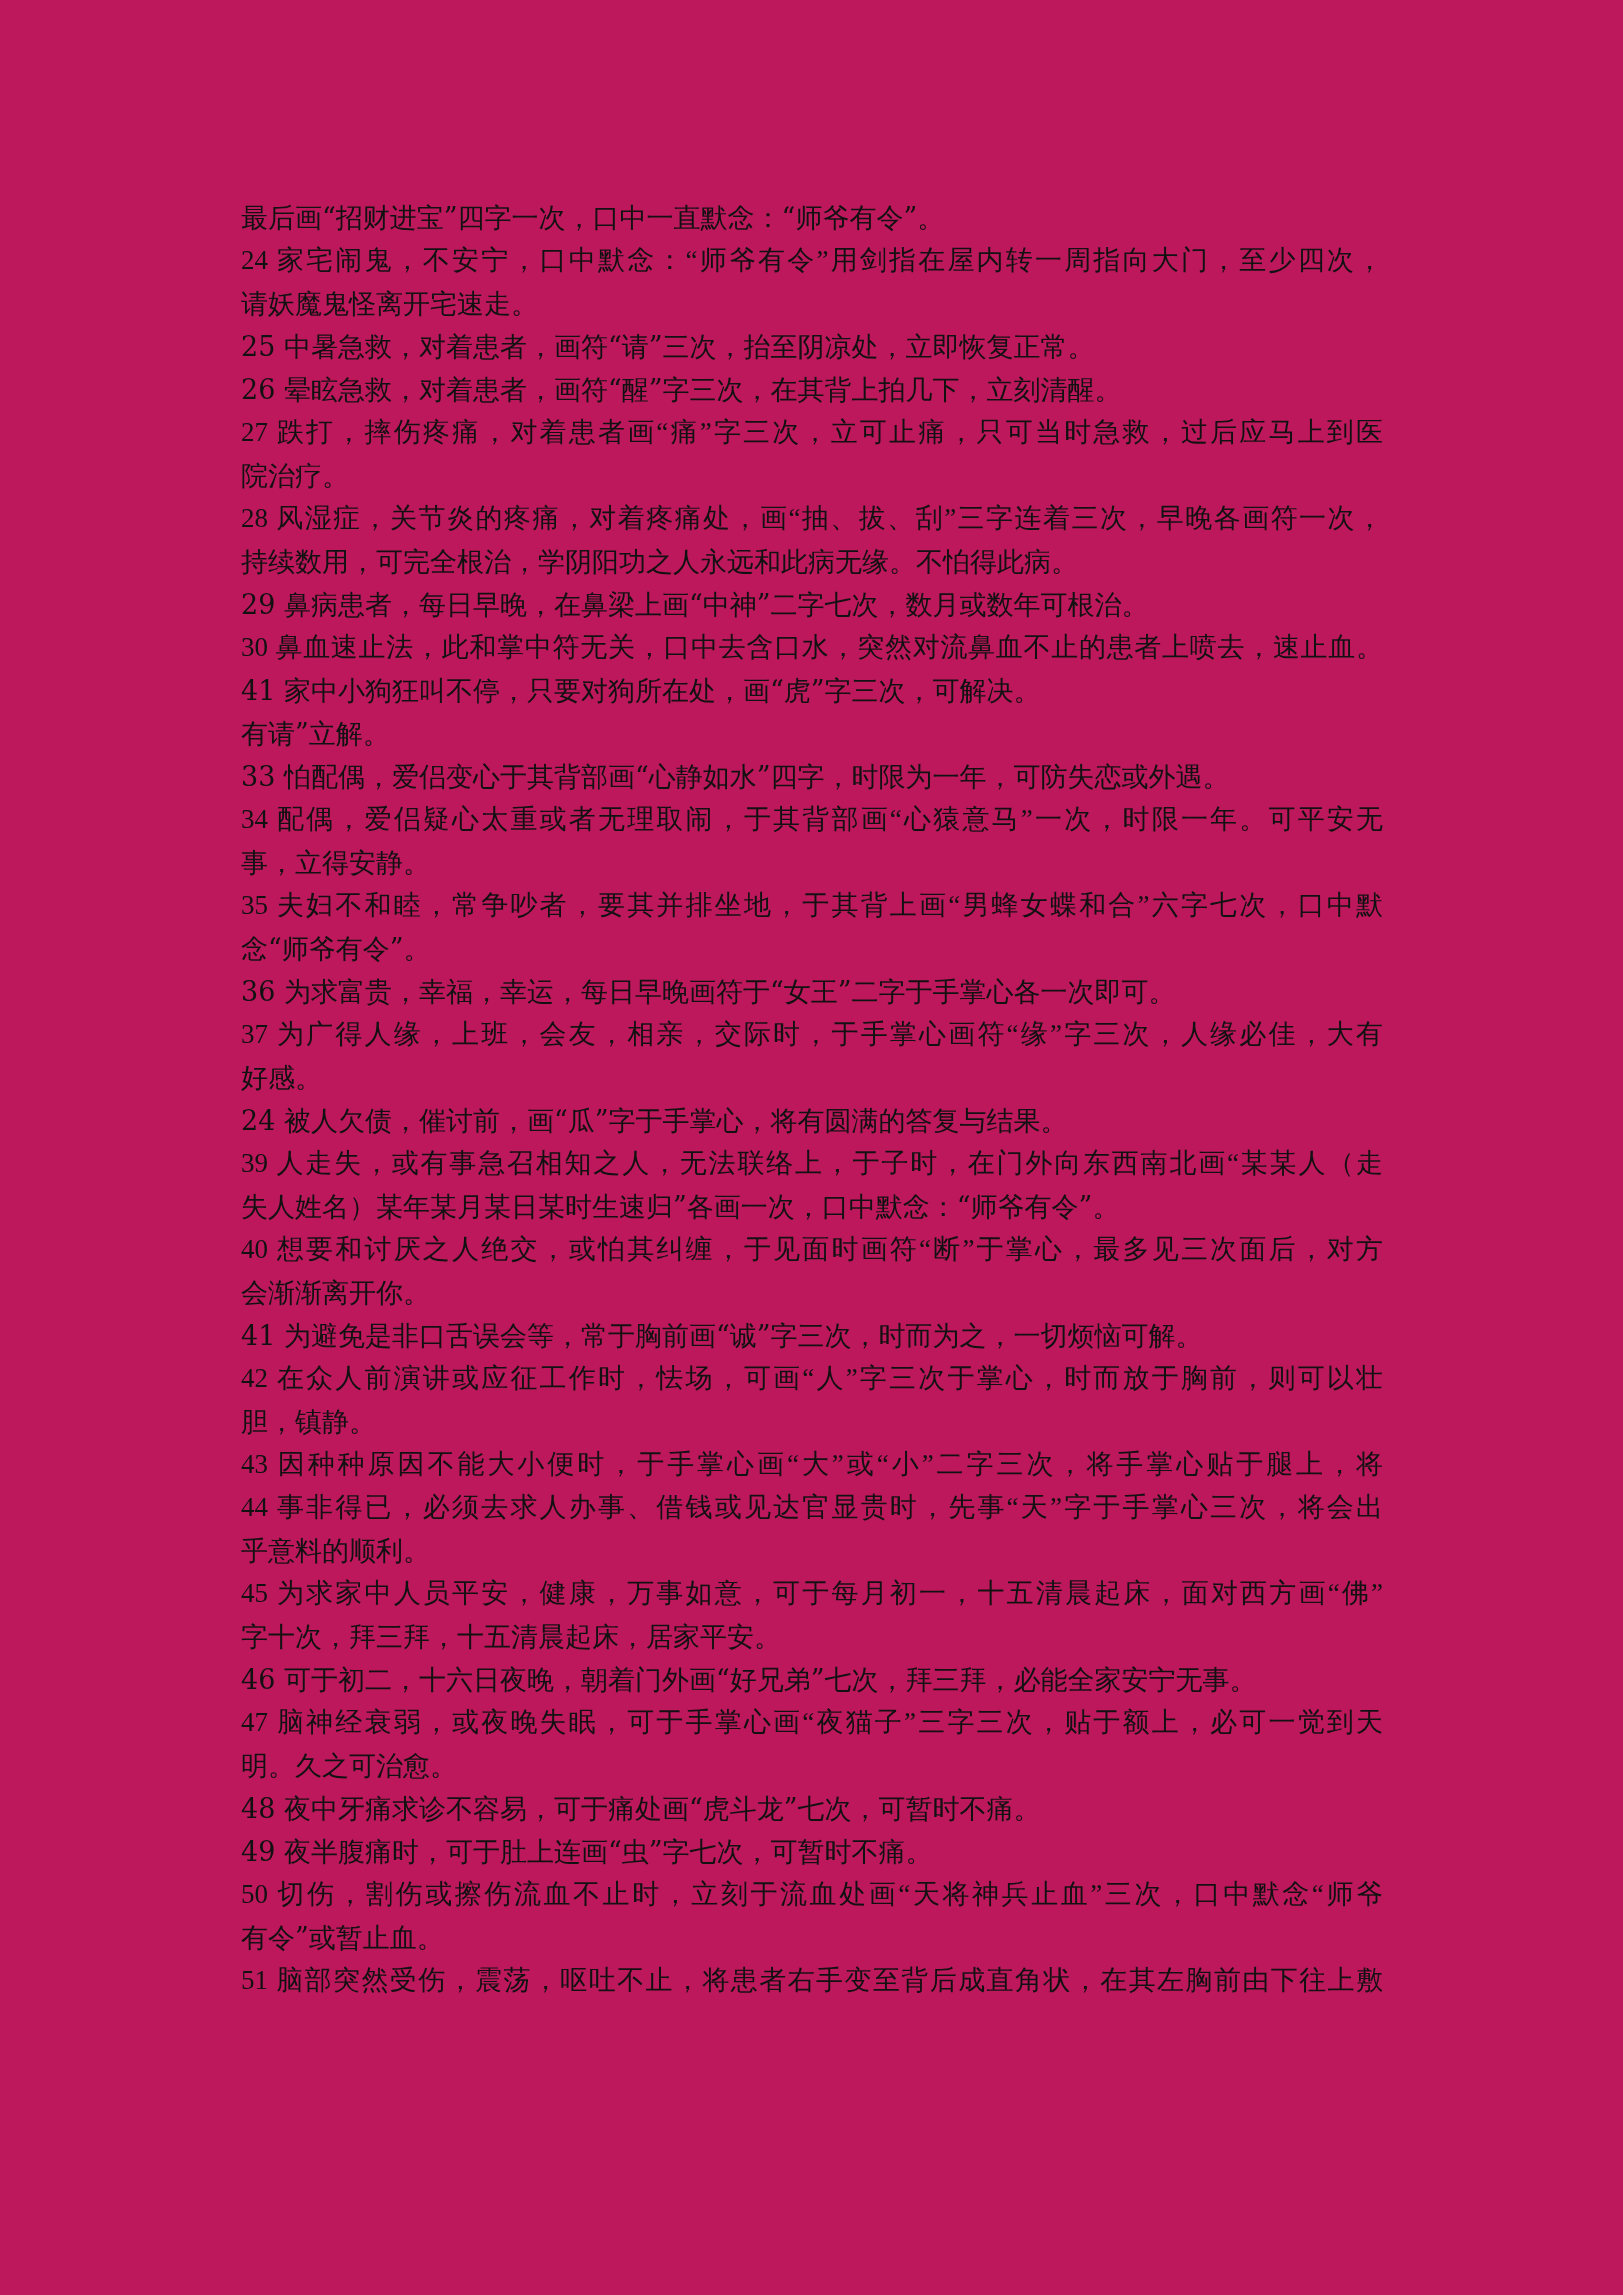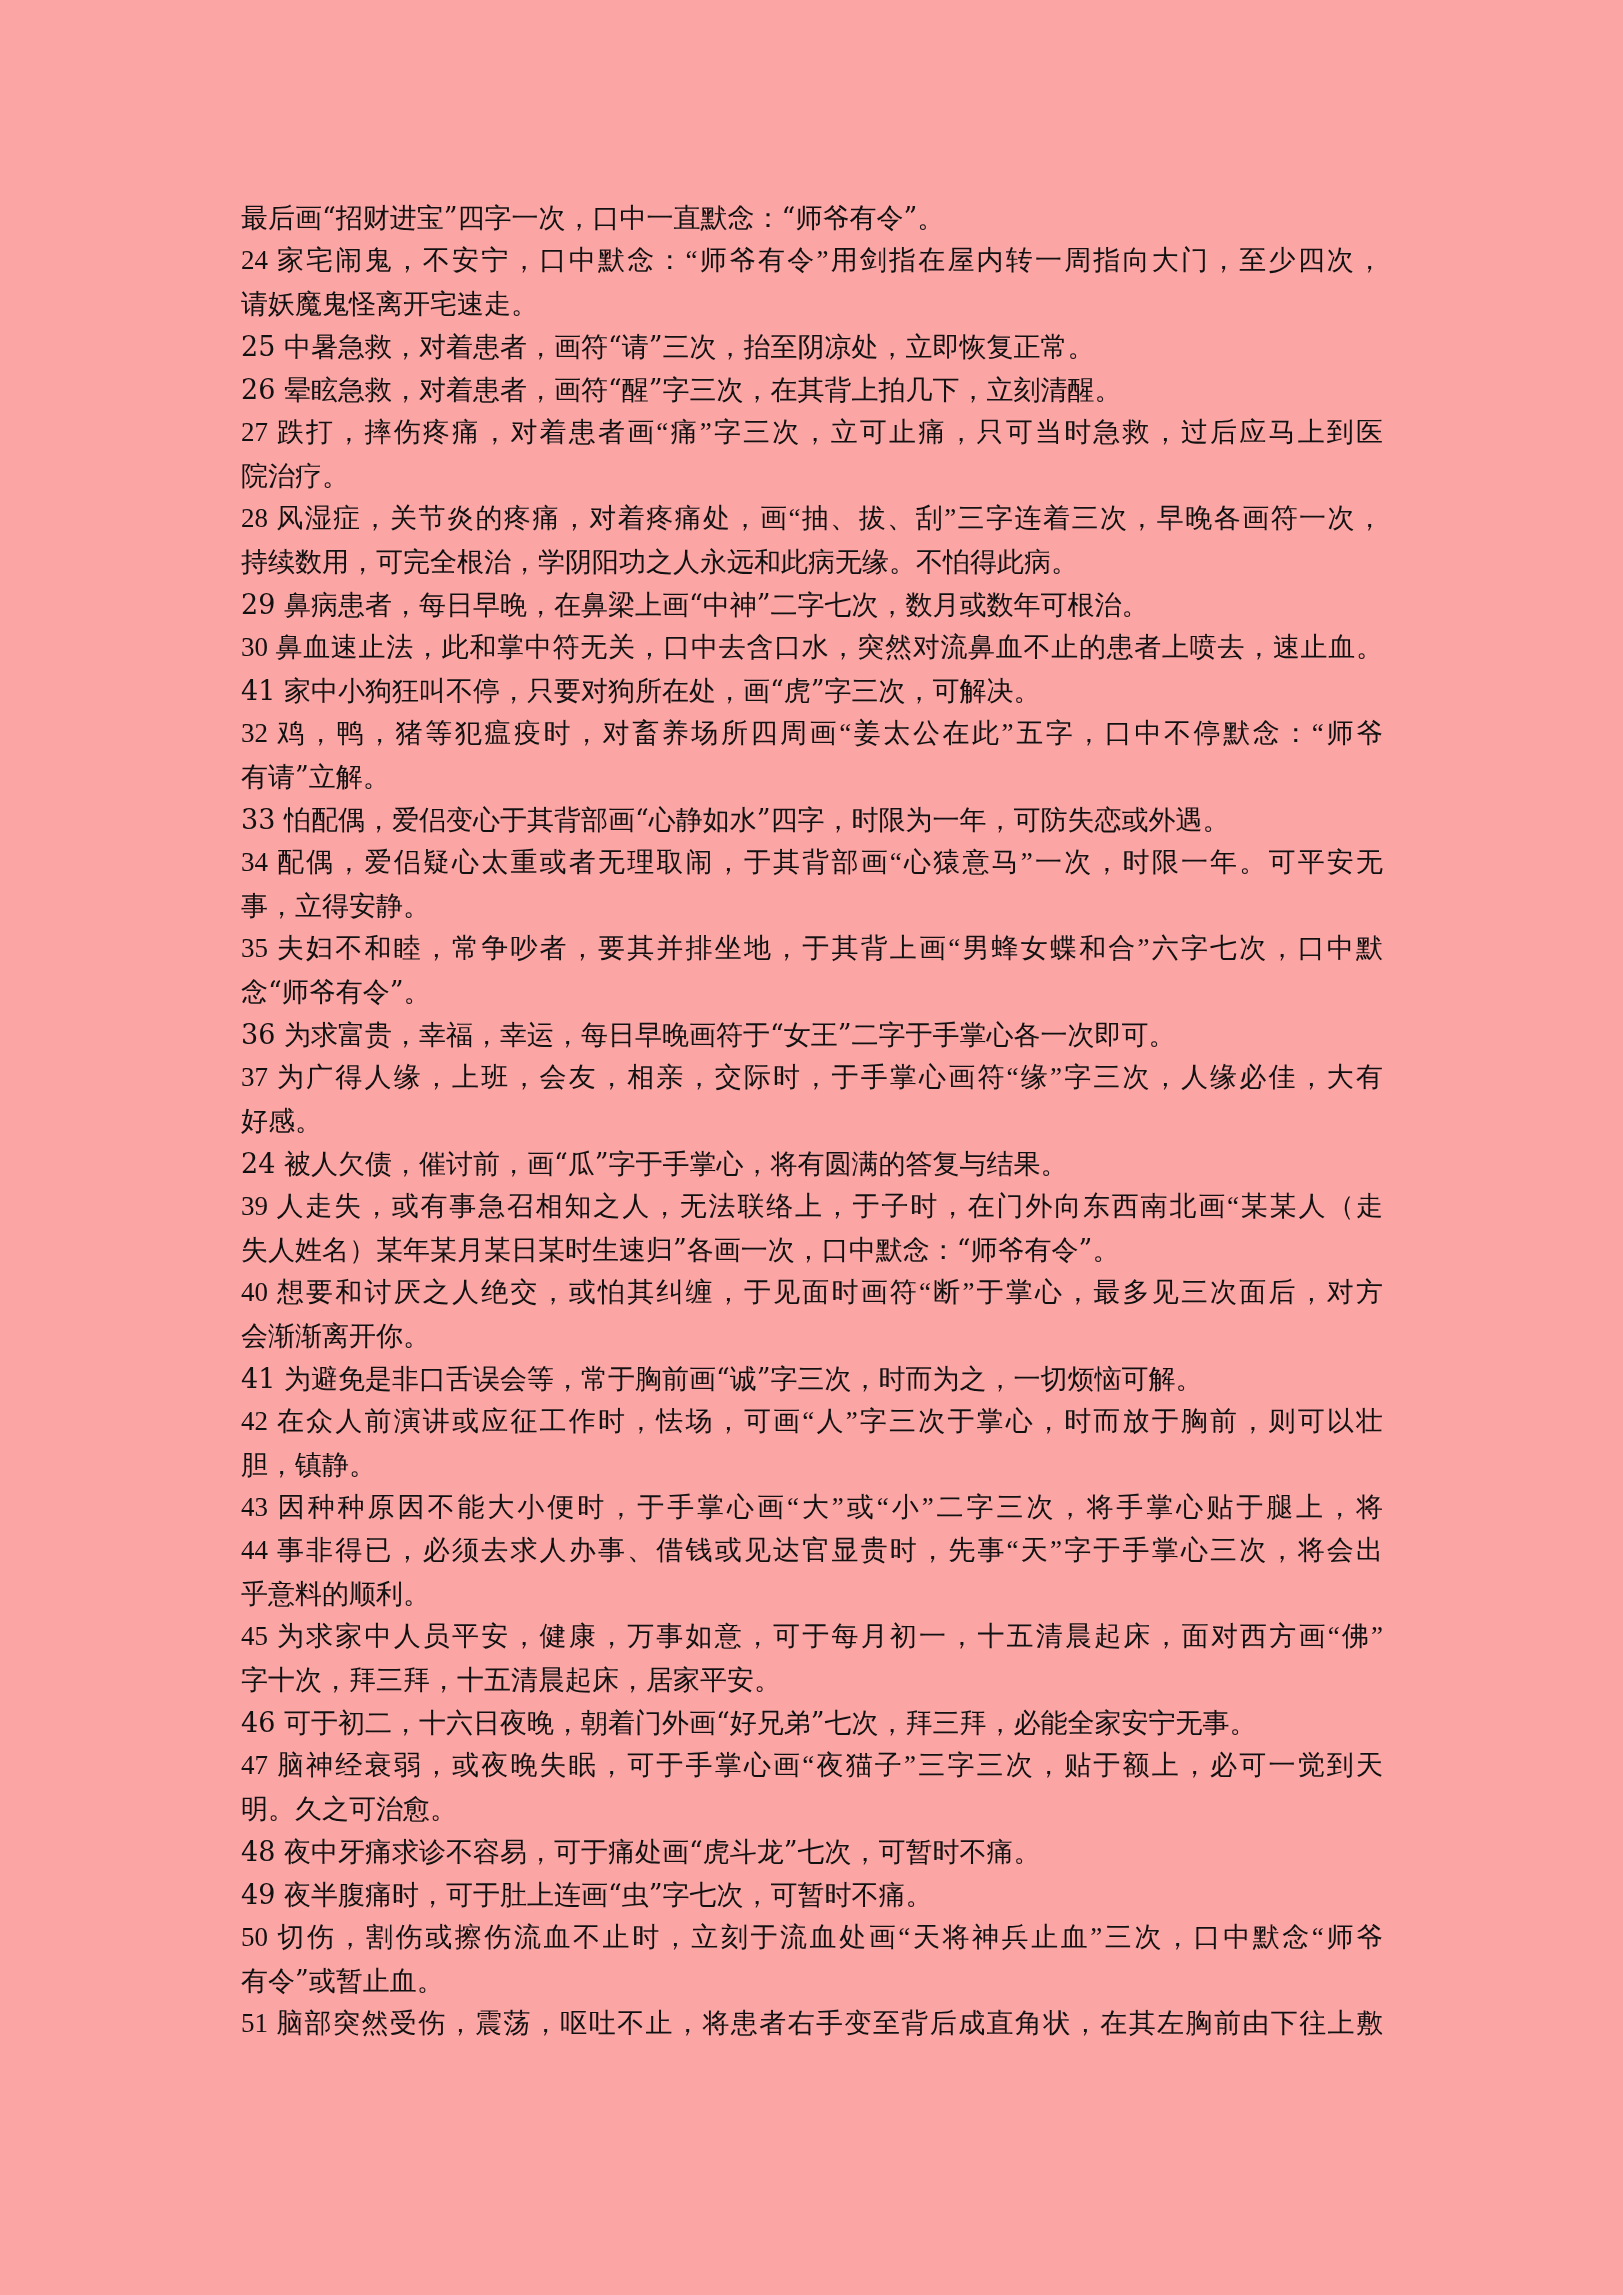--- a/index.html
+++ b/index.html
@@ -1,19 +1,19 @@
 <!DOCTYPE html>
 <html style="font-size:10.5px"><head>
 <meta charset="utf-8">
 <style>
   html, body { margin: 0; padding: 0; background: #ffffff; }
   body { width: 1623px; height: 2295px; position: relative; overflow: hidden; }
   .page {
     position: absolute; left: 0; top: 0; width: 1623px; height: 2295px;
-    background: #fca5a5;
+    background: #be185d;
   }
   .content {
     position: absolute; left: 241px; top: 196px; width: 1142px;
     font-family: "DejaVu Serif", "Liberation Serif", serif;
     font-size: 27px; line-height: 43px; color: #111111;
   }
   .line {
     display: block; height: 43px; white-space: nowrap; overflow: visible;
     text-align: left;
   }
@@ -52,21 +52,20 @@
       <div>
         <span class="line">29 鼻病患者，每日早晚，在鼻梁上画“中神”二字七次，数月或数年可根治。</span>
       </div>
       <div>
         <span class="line full">30 鼻血速止法，此和掌中符无关，口中去含口水，突然对流鼻血不止的患者上喷去，速止血。</span>
       </div>
       <div>
         <span class="line">41 家中小狗狂叫不停，只要对狗所在处，画“虎”字三次，可解决。</span>
       </div>
       <div>
-        <span class="line full">32 鸡，鸭，猪等犯瘟疫时，对畜养场所四周画“姜太公在此”五字，口中不停默念：“师爷</span>
         <span class="line">有请”立解。</span>
       </div>
       <div>
         <span class="line">33 怕配偶，爱侣变心于其背部画“心静如水”四字，时限为一年，可防失恋或外遇。</span>
       </div>
       <div>
         <span class="line full">34 配偶，爱侣疑心太重或者无理取闹，于其背部画“心猿意马”一次，时限一年。可平安无</span>
         <span class="line">事，立得安静。</span>
       </div>
       <div>

